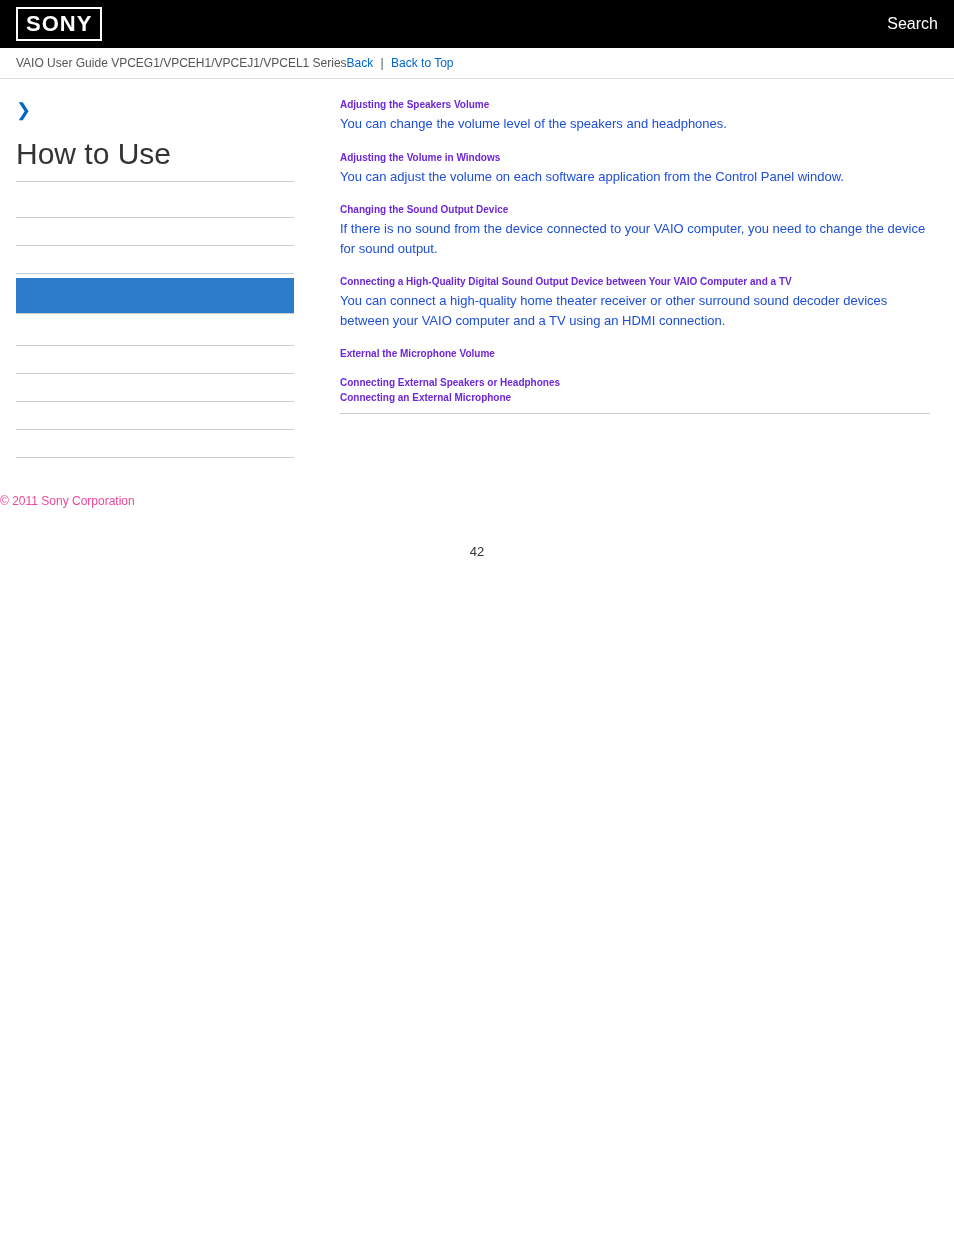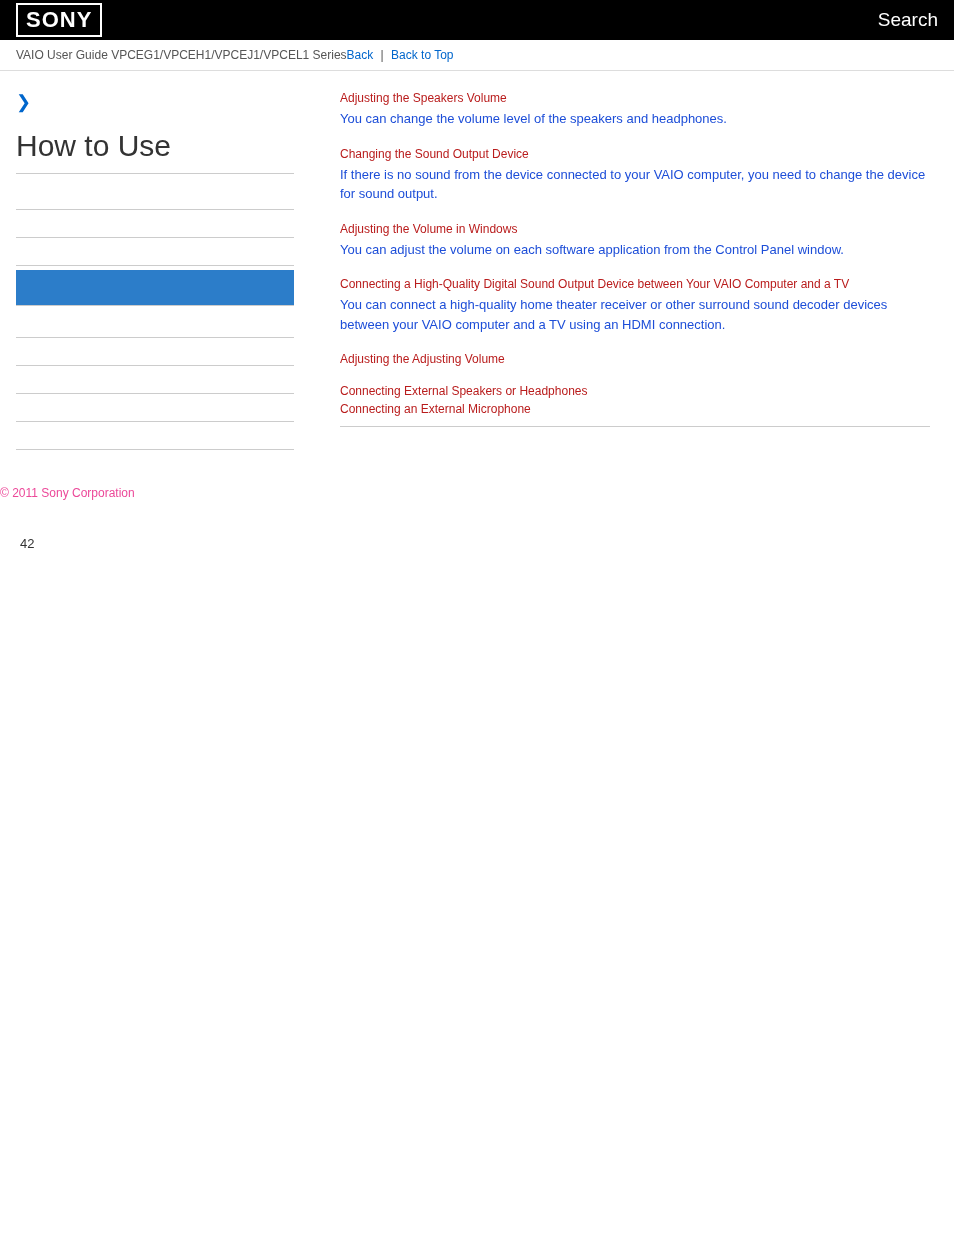--- a/index.html
+++ b/index.html
@@ -1,38 +1,38 @@
 <!DOCTYPE html>
 <html><head>
   <meta charset="utf-8">
   <style>
     * { margin: 0; padding: 0; box-sizing: border-box; }
     body { font-family: Arial, sans-serif; font-size: 13px; color: #333; background: #fff; width: 954px; min-height: 1235px; }
 
     
     .header {
       background: #000;
-      height: 40px;
+      height: 48px;
       display: flex;
       align-items: center;
       justify-content: space-between;
       padding: 0 16px;
     }
     .sony-logo {
       color: #fff;
       font-size: 22px;
       font-weight: bold;
       letter-spacing: 1px;
       font-family: Arial, sans-serif;
       border: 2px solid #fff;
       padding: 2px 8px;
     }
     .search-btn {
       color: #fff;
-      font-size: 19px;
+      font-size: 16px;
       background: none;
       border: none;
       cursor: pointer;
     }
 
     
     .breadcrumb-bar {
       display: flex;
       justify-content: flex-start;
       align-items: center;
@@ -95,25 +95,26 @@
     .content {
       flex: 1;
       padding: 20px 24px 20px 30px;
     }
 
     .content-section {
       margin-bottom: 18px;
     }
 
     .content-link {
-      color: #b91c1c;
+      color: #6d28d9;
       text-decoration: none;
-      font-size: 12px;
+      font-size: 10px;
       display: block;
       margin-bottom: 4px;
+      font-weight: bold;
     }
     .content-text {
       font-size: 13px;
       color: #1d4ed8;
       line-height: 1.5;
       margin-bottom: 4px;
     }
 
     .links-group {
     }
@@ -126,21 +127,21 @@
 
     
     .footer {
       padding: 16px 0;
       font-size: 12px;
       color: #ec4899;
     }
 
     
     .page-number {
-      text-align: left;
+      text-align: center;
       padding: 20px;
       font-size: 13px;
       color: #333;
     }
   </style>
 </head>
 <body>
 
 <div class="header">
   <div class="sony-logo">SONY</div>
@@ -174,36 +175,36 @@
   </div>
 
   <div class="content">
 
     <div class="content-section">
       <a href="#" class="content-link">Adjusting the Speakers Volume</a>
       <p class="content-text">You can change the volume level of the speakers and headphones.</p>
     </div>
 
     <div class="content-section">
+      <a href="#" class="content-link">Adjusting the Volume in Windows</a>
+      <p class="content-text">You can adjust the volume on each software application from the Control Panel window.</p>
+    </div>
+
+    <div class="content-section">
       <a href="#" class="content-link">Changing the Sound Output Device</a>
       <p class="content-text">If there is no sound from the device connected to your VAIO computer, you need to change the device for sound output.</p>
     </div>
 
     <div class="content-section">
-      <a href="#" class="content-link">Adjusting the Volume in Windows</a>
-      <p class="content-text">You can adjust the volume on each software application from the Control Panel window.</p>
-    </div>
-
-    <div class="content-section">
       <a href="#" class="content-link">Connecting a High-Quality Digital Sound Output Device between Your VAIO Computer and a TV</a>
       <p class="content-text">You can connect a high-quality home theater receiver or other surround sound decoder devices between your VAIO computer and a TV using an HDMI connection.</p>
     </div>
 
     <div class="content-section">
-      <a href="#" class="content-link">Adjusting the Adjusting Volume</a>
+      <a href="#" class="content-link">External the Microphone Volume</a>
     </div>
 
     <div class="links-group">
       <a href="#" class="content-link">Connecting External Speakers or Headphones</a>
       <a href="#" class="content-link">Connecting an External Microphone</a>
       <hr class="footer-divider">
     </div>
 
   </div>
 </div>

